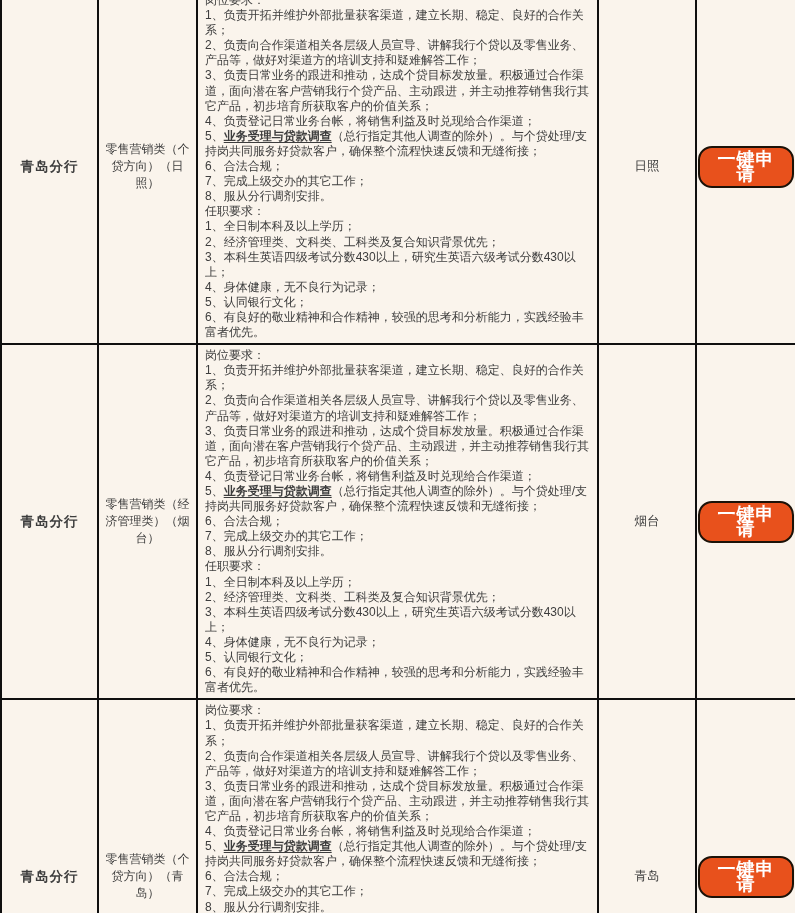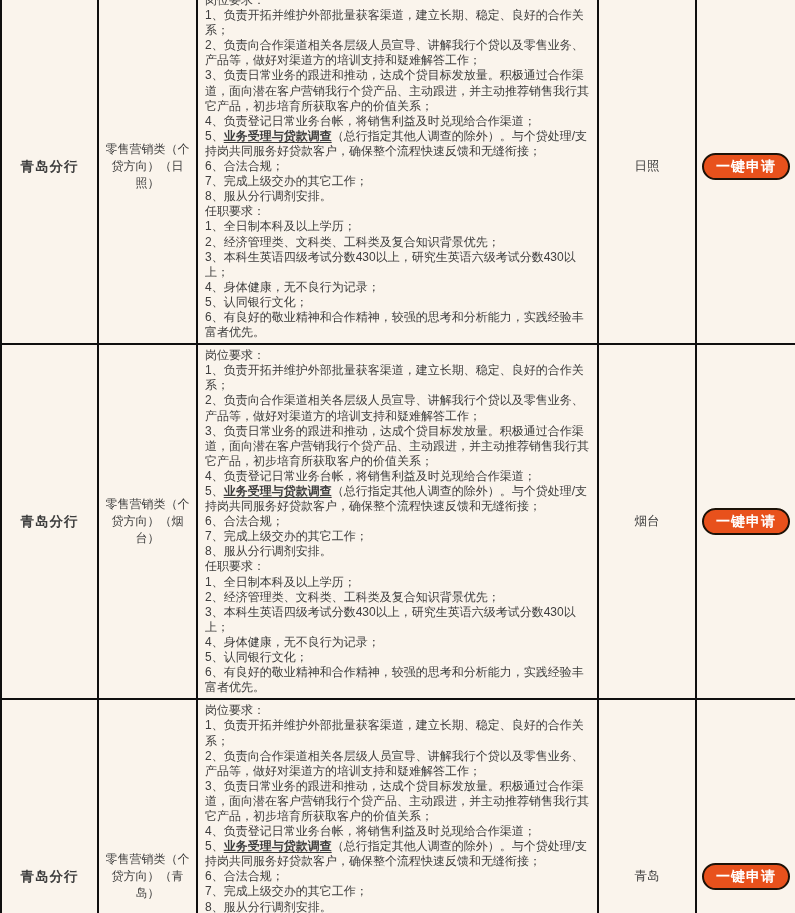--- a/index.html
+++ b/index.html
@@ -58,21 +58,21 @@
   }
   td.apply {
     text-align: center;
   }
   button.apply-btn {
     display: inline-block;
     background: #E8511C;
     color: #ffffff;
     font-family: inherit;
     font-weight: bold;
-    font-size: 14px;
+    font-size: 18px;
     letter-spacing: 1px;
     border: 2px solid #1c1208;
     border-radius: 14px;
     padding: 4px 12px;
     cursor: pointer;
     line-height: 15px;
   }
 </style>
 </head>
 <body>
@@ -105,21 +105,21 @@
 4、身体健康，无不良行为记录；
 5、认同银行文化；
 6、有良好的敬业精神和合作精神，较强的思考和分析能力，实践经验丰富者优先。</td>
       <td class="loc">日照</td>
       <td class="apply">
         <button class="apply-btn">一键申请</button>
       </td>
     </tr>
     <tr>
       <td class="branch">青岛分行</td>
-      <td class="jobtitle">零售营销类（个贷方向）（烟台）</td>
+      <td class="jobtitle">零售营销类（经济管理类）（烟台）</td>
       <td class="desc">岗位要求：
 1、负责开拓并维护外部批量获客渠道，建立长期、稳定、良好的合作关系；
 2、负责向合作渠道相关各层级人员宣导、讲解我行个贷以及零售业务、产品等，做好对渠道方的培训支持和疑难解答工作；
 3、负责日常业务的跟进和推动，达成个贷目标发放量。积极通过合作渠道，面向潜在客户营销我行个贷产品、主动跟进，并主动推荐销售我行其它产品，初步培育所获取客户的价值关系；
 4、负责登记日常业务台帐，将销售利益及时兑现给合作渠道；
 5、<u>业务受理与贷款调查</u>（总行指定其他人调查的除外）。与个贷处理/支持岗共同服务好贷款客户，确保整个流程快速反馈和无缝衔接；
 6、合法合规；
 7、完成上级交办的其它工作；
 8、服从分行调剂安排。
 任职要求：

